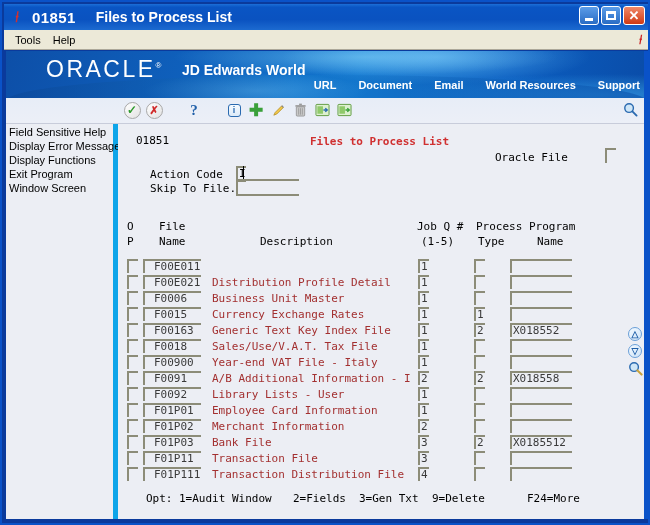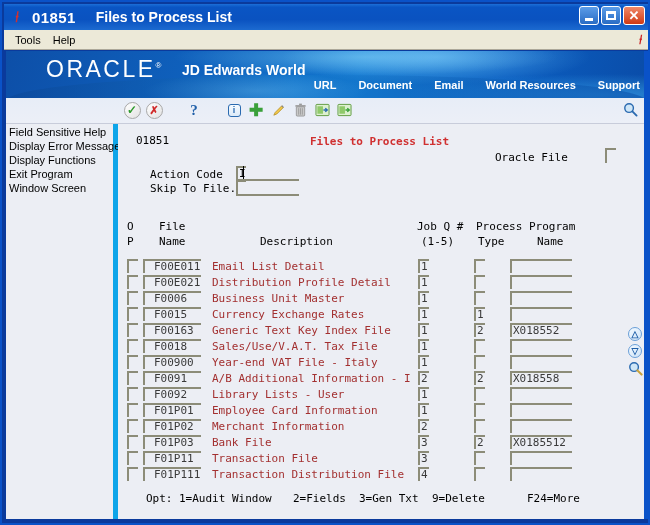--- a/index.html
+++ b/index.html
@@ -412,21 +412,20 @@
     <div class="colhdr mono" style="left:419px;top:111px;">Name</div>
 
     <div class="rows" id="rows-container">
         <div class="row">
           <div class="cornerbox cb-opt"></div>
           <div class="cornerbox cb-file"></div>
           <div class="cornerbox cb-job"></div>
           <div class="cornerbox cb-proc"></div>
           <div class="cornerbox cb-prog"></div>
           <div class="cell mono v-file">F00E011</div>
-          <div class="cell mono v-desc">Email List Detail</div>
           <div class="cell mono v-job">1</div>
           <div class="cell mono v-proc"></div>
           <div class="cell mono v-prog"></div>
         </div>
         <div class="row">
           <div class="cornerbox cb-opt"></div>
           <div class="cornerbox cb-file"></div>
           <div class="cornerbox cb-job"></div>
           <div class="cornerbox cb-proc"></div>
           <div class="cornerbox cb-prog"></div>

